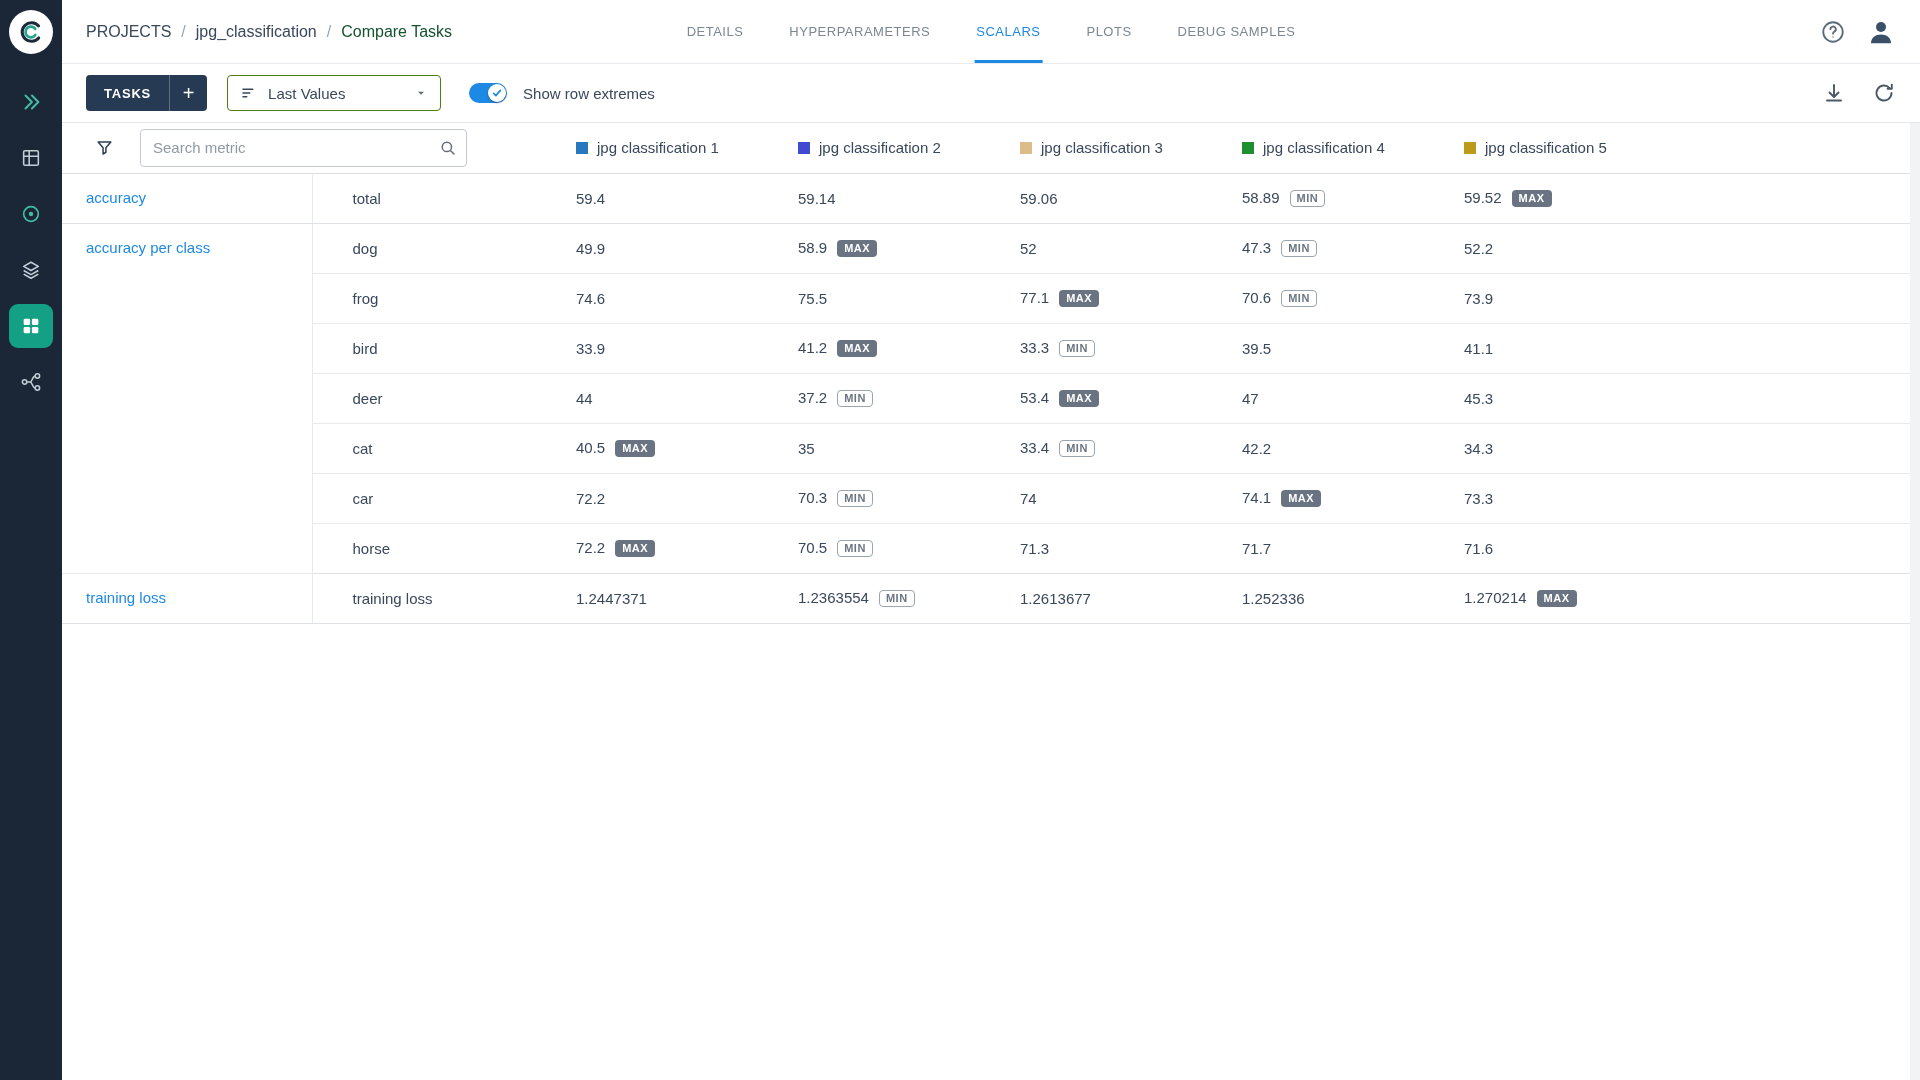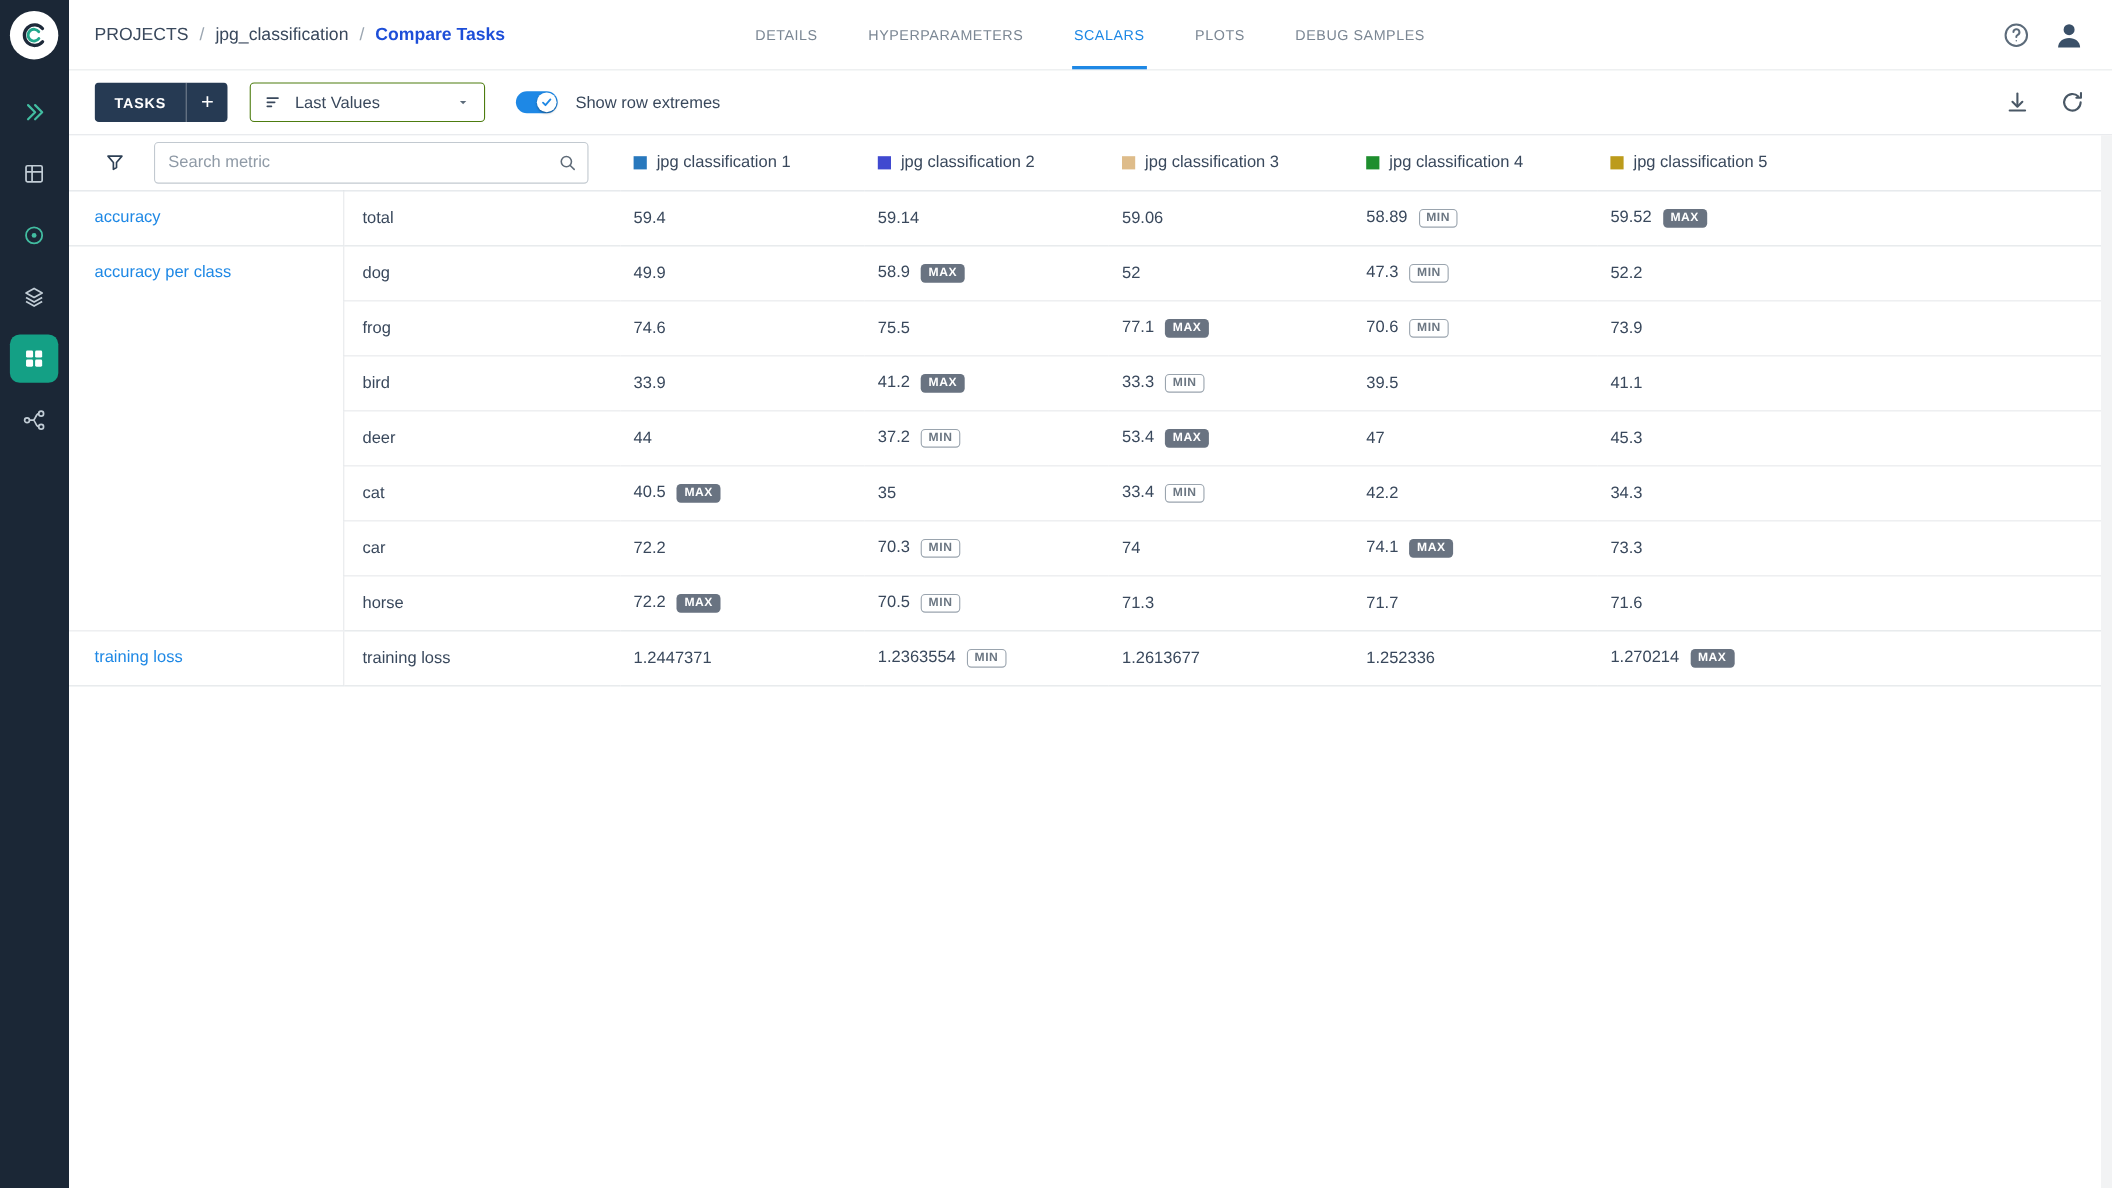--- a/index.html
+++ b/index.html
@@ -38,21 +38,21 @@
 
   
   .header {
     height: 64px; border-bottom: 1px solid #e7eaec;
     display: flex; align-items: center; padding: 0 24px; position: relative;
     background: #fff;
   }
   .breadcrumb { display: flex; align-items: center; gap: 10px; font-size: 16px; }
   .crumb { color: #39485c; cursor: pointer; white-space: nowrap; }
   .crumb.sep { color: #9aa5b0; cursor: default; }
-  .crumb.current { color: #1d4ed8; font-weight: 700; }
+  .crumb.current { color: #14532d; font-weight: 400; }
 
   .tabs {
     position: absolute; left: 50%; transform: translateX(-50%);
     top: 0; height: 100%; display: flex; gap: 42px;
   }
   .tab {
     display: flex; align-items: center; font-size: 13px; letter-spacing: .5px;
     color: #7b8794; cursor: pointer; border-bottom: 3px solid transparent;
     border-top: 3px solid transparent; padding: 0 2px; white-space: nowrap;
   }
@@ -97,35 +97,35 @@
     height: 50px; border-bottom: 1px solid #dde1e5; vertical-align: middle;
     text-align: left; font-weight: 500; font-size: 15px; color: #39485c;
   }
   .controls-inner { display: flex; align-items: center; padding-left: 24px; }
   .filter-btn {
     width: 36px; height: 36px; border: none; background: none; color: #2e4055;
     cursor: pointer; display: flex; align-items: center; justify-content: center;
   }
   .search-box { position: relative; margin-left: 18px; }
   .search-input {
-    width: 395px; height: 38px; border: 1px solid #c2c9d0; border-radius: 4px;
+    width: 327px; height: 38px; border: 1px solid #c2c9d0; border-radius: 4px;
     padding: 0 38px 0 12px; font-size: 15px; color: #39485c; font-family: inherit;
     outline: none; background: #fff;
   }
   .search-input::placeholder { color: #8f9aa6; }
   .search-icon { position: absolute; right: 10px; top: 50%; transform: translateY(-50%); color: #5f6b78; }
 
   .th-inner { display: flex; align-items: center; gap: 9px; padding-left: 12px; cursor: pointer; }
   .swatch { width: 12px; height: 12px; display: inline-block; flex: none; }
 
   tbody td { height: 50px; border-bottom: 1px solid #e7e9eb; font-size: 15px; vertical-align: middle; }
   tr.group-end td { border-bottom-color: #dfe3e6; }
   td.metric-cell { vertical-align: top; padding: 15px 0 0 24px; }
   .metric-link { color: #1e88e5; cursor: pointer; text-decoration: none; }
-  td.variant-cell { border-left: 1px solid #e7e9eb; padding-left: 17px; color: #39485c; }
+  td.variant-cell { border-left: 1px solid #e7e9eb; padding-left: 40px; color: #39485c; }
   td.value-cell { padding-left: 12px; white-space: nowrap; }
   .badge {
     display: inline-block; margin-left: 10px; font-size: 11px; font-weight: 700;
     letter-spacing: .5px; padding: 3px 7px; border-radius: 4px; line-height: 1;
     vertical-align: 1px;
   }
   .badge.max { background: #697381; color: #fff; }
   .badge.min { background: #fff; color: #6b7682; border: 1px solid #9aa4ae; padding: 2px 6px; }
 
   .scroll-track { position: fixed; right: 0; top: 123px; bottom: 0; width: 10px; background: #f2f3f4; }

